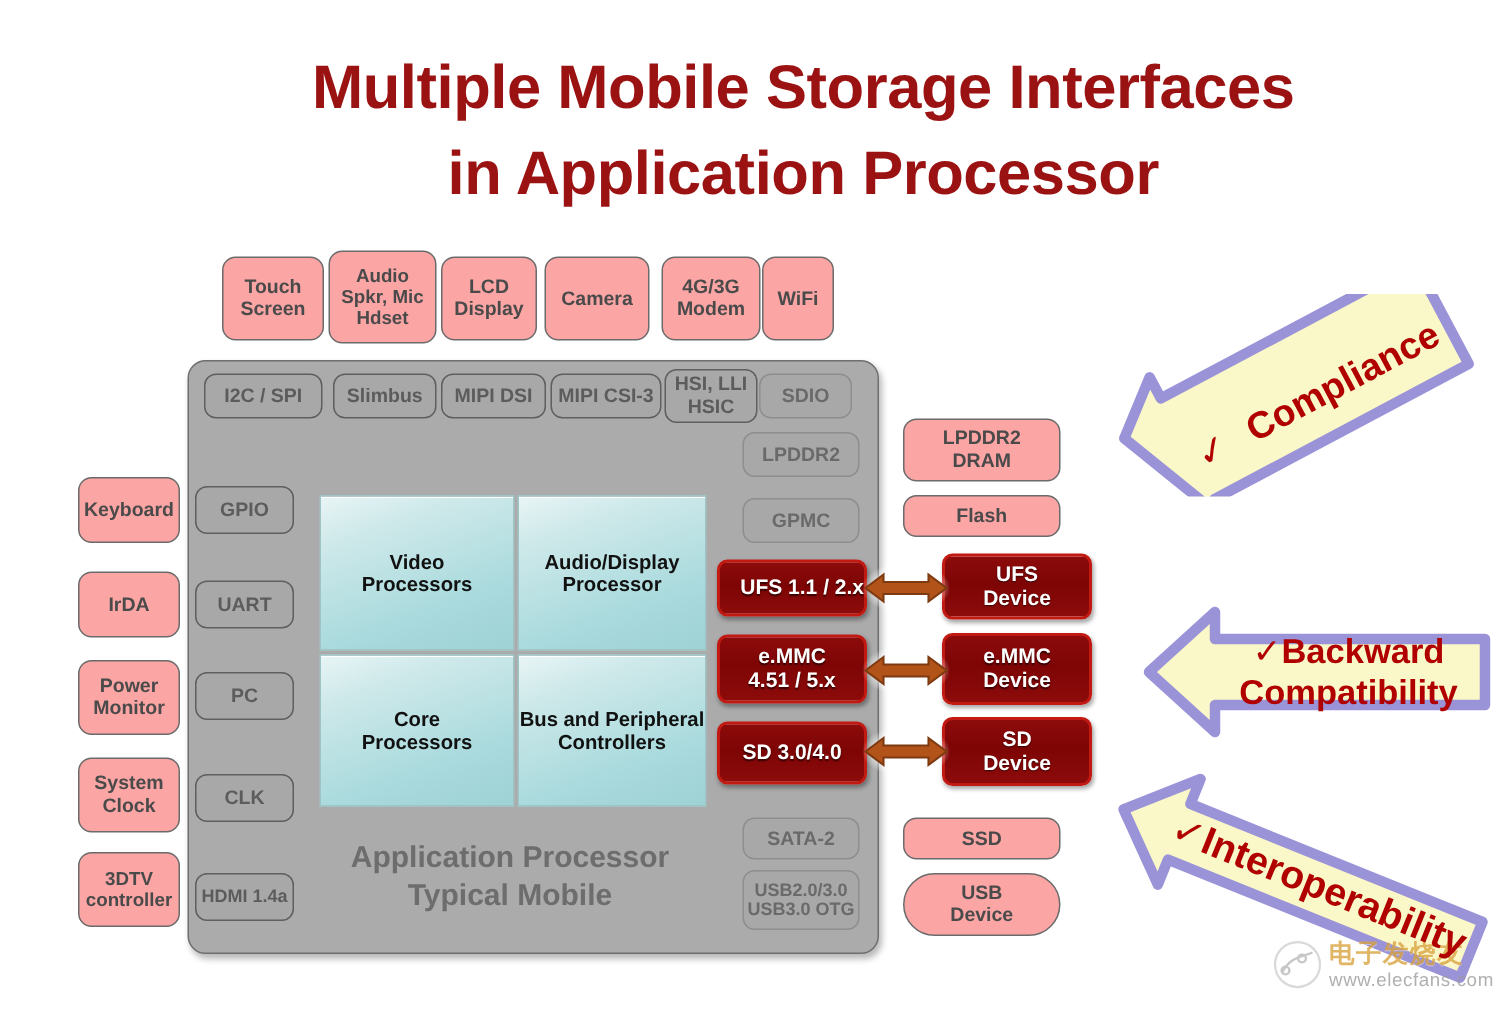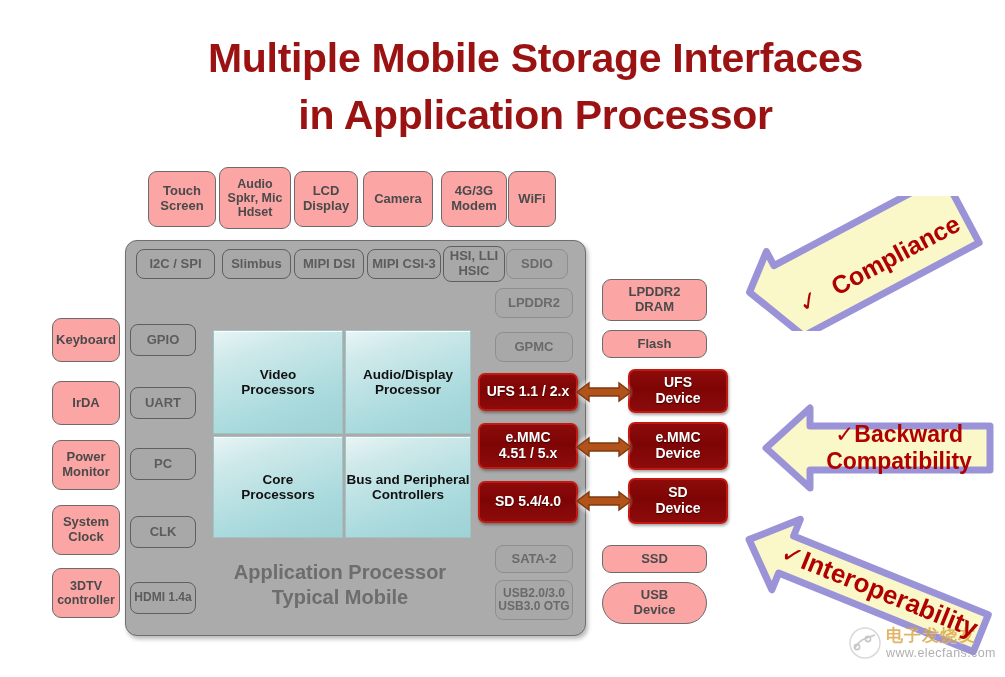--- a/index.html
+++ b/index.html
@@ -226,28 +226,28 @@
   <div class="box periph" style="left:602px;top:330px;width:105px;height:28px;">
     <span>Flash</span>
   </div>
   <div class="box periph" style="left:602px;top:545px;width:105px;height:28px;">
     <span>SSD</span>
   </div>
   <div class="box periph" style="left:602px;top:582px;width:105px;height:42px;border-radius:21px;">
     <span>USB<br>Device</span>
   </div>
 
-  <div class="box red" style="left:478px;top:373px;width:100px;height:38px;">
+  <div class="box red" style="left:478px;top:373px;width:100px;height:38px;justify-content:flex-end;">
     <span>UFS 1.1 / 2.x</span>
   </div>
   <div class="box red" style="left:478px;top:423px;width:100px;height:46px;">
     <span>e.MMC<br>4.51 / 5.x</span>
   </div>
   <div class="box red" style="left:478px;top:481px;width:100px;height:42px;">
-    <span>SD 5.4/4.0</span>
+    <span>SD 3.0/4.0</span>
   </div>
 
   <div class="box red" style="left:628px;top:369px;width:100px;height:44px;">
     <span>UFS<br>Device</span>
   </div>
   <div class="box red" style="left:628px;top:422px;width:100px;height:48px;">
     <span>e.MMC<br>Device</span>
   </div>
   <div class="box red" style="left:628px;top:478px;width:100px;height:46px;">
     <span>SD<br>Device</span>

